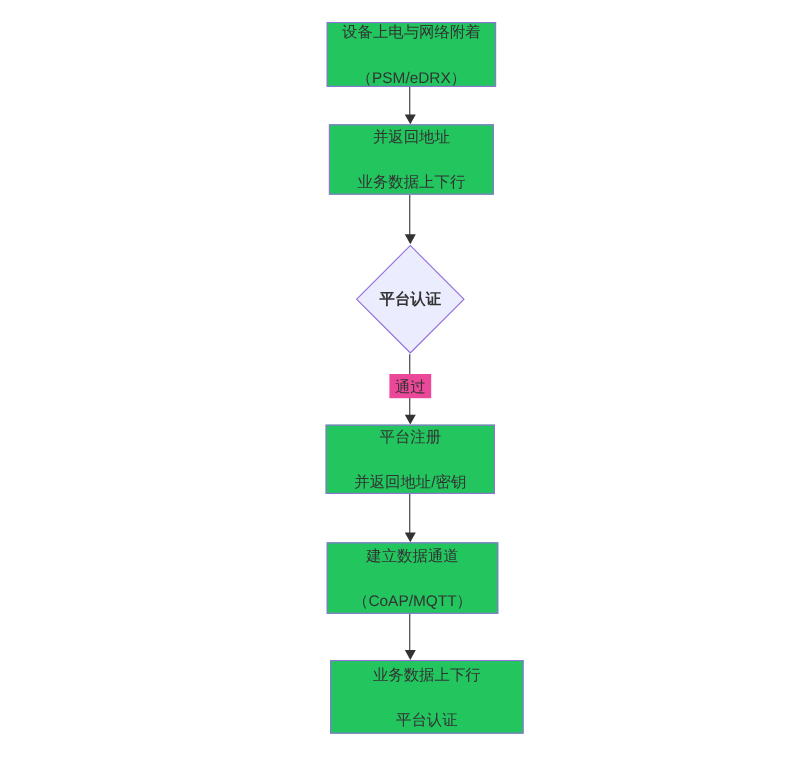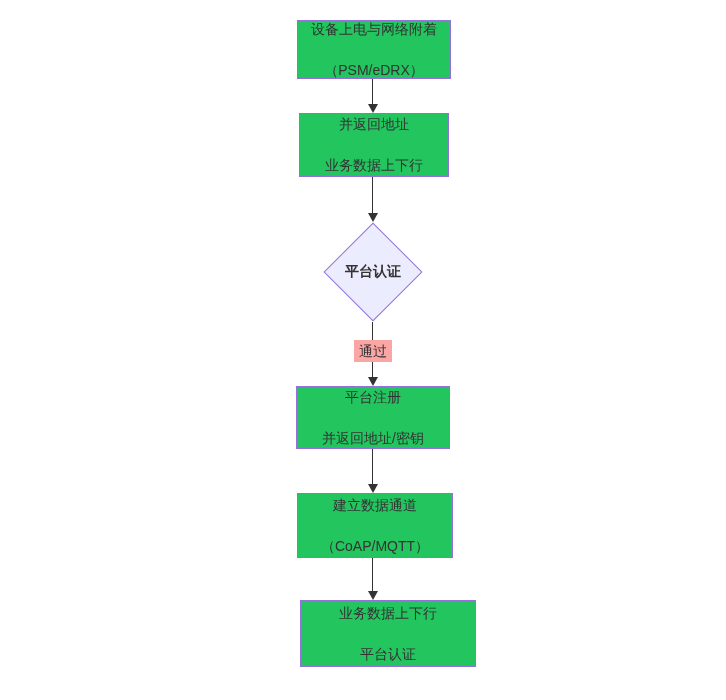--- a/index.html
+++ b/index.html
@@ -80,21 +80,21 @@
     bottom: 0;
     width: 0;
     height: 0;
     border-left: 5px solid transparent;
     border-right: 5px solid transparent;
     border-top: 9px solid #333333;
   }
   .edge-label {
     position: absolute;
     transform: translate(-50%, -50%);
-    background: #fca5a5;
+    background: #ec4899;
     color: #333333;
     font-size: 14px;
     line-height: 18px;
     padding: 2px 5px;
     white-space: nowrap;
     z-index: 3;
   }
 </style>
 </head>
 <body>

